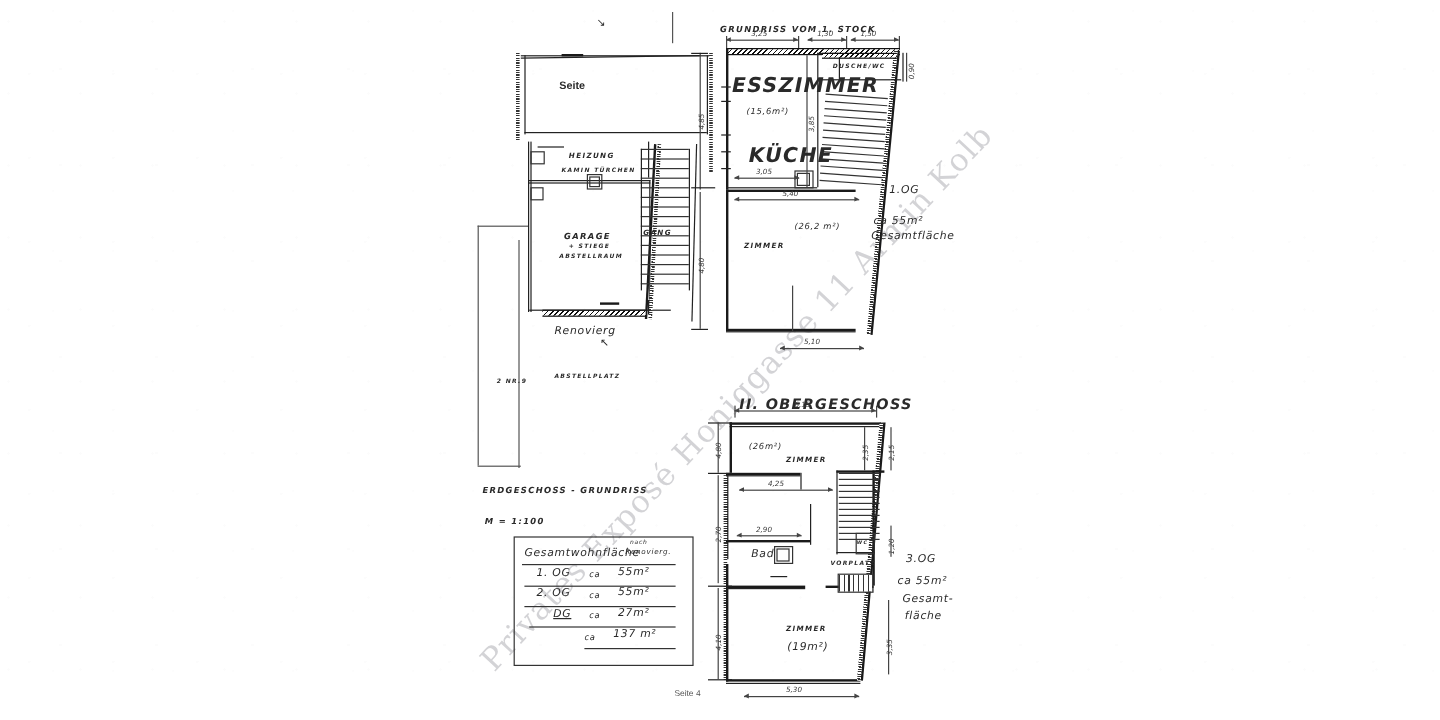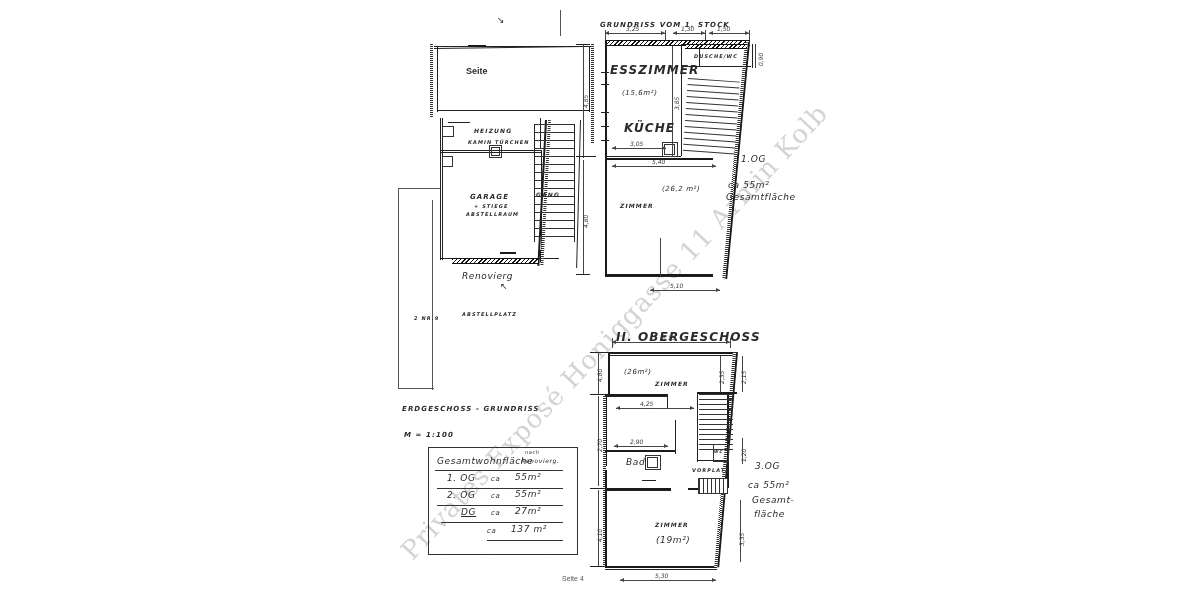--- a/index.html
+++ b/index.html
@@ -18,21 +18,21 @@
     font-style:italic;
     letter-spacing:.6px;
     white-space:nowrap;
     line-height:1.05;
   }
   .hw.caps{text-transform:uppercase;font-weight:600;letter-spacing:1.1px;}
   .hw.tiny{font-size:5px;}
   .hw.xs{font-size:6px;}
   .hw.s{font-size:7px;}
   .hw.m{font-size:9px;}
-  .hw.l{font-size:12px;}
+  .hw.l{font-size:17px;}
   .hw.xl{font-size:12px;}
   .dim{
     position:absolute;font-family:"DejaVu Sans",sans-serif;font-style:italic;
     font-size:6px;color:#3a3a3a;white-space:nowrap;
   }
   .dimv{transform-origin:0 0;transform:rotate(-90deg);}
 
   
   .printed{
     position:absolute;font-family:"Liberation Sans",sans-serif;

